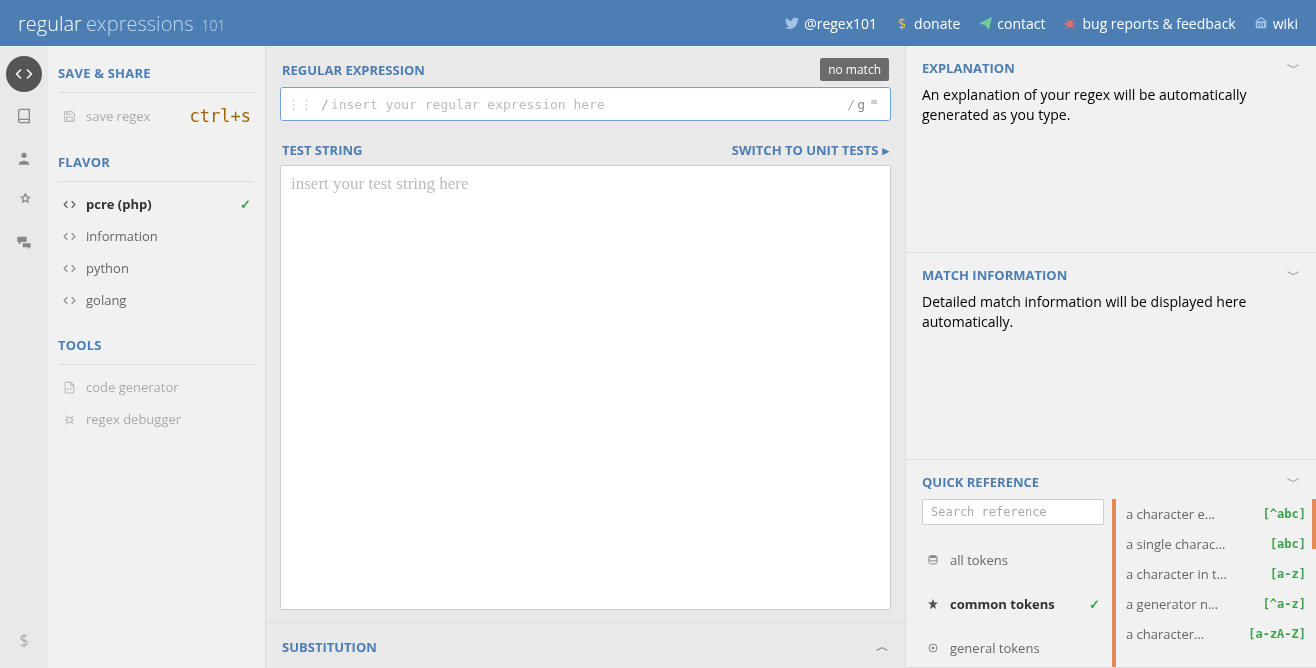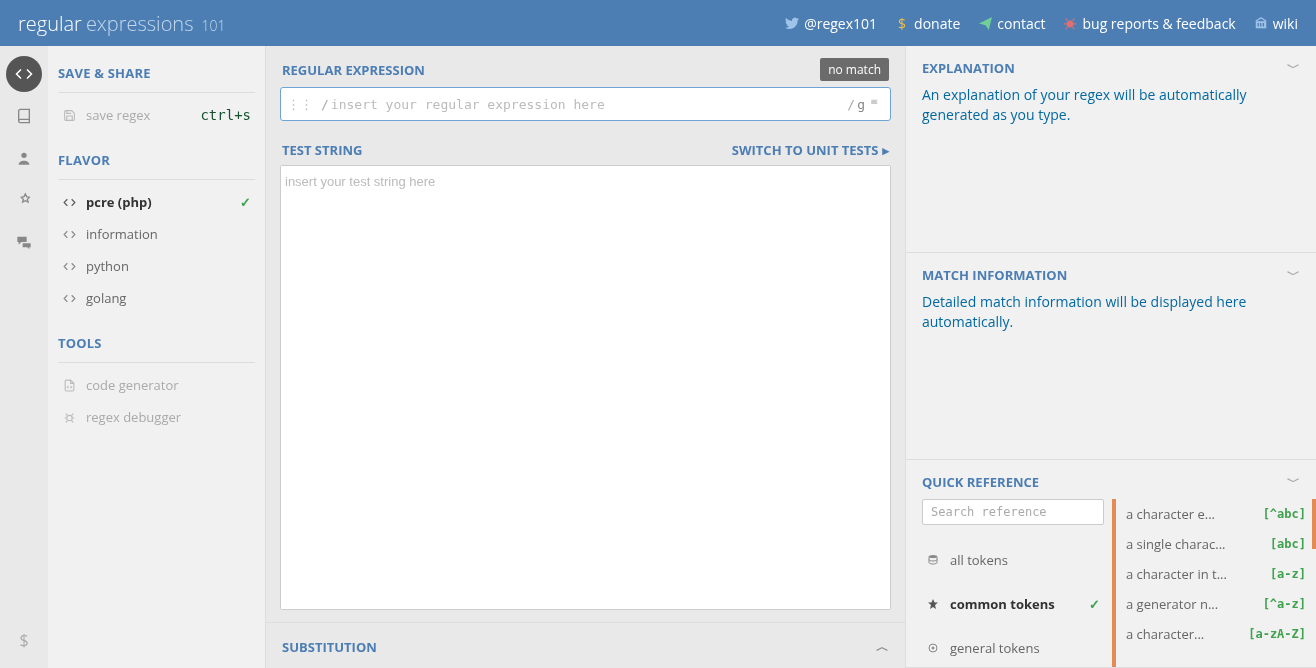--- a/index.html
+++ b/index.html
@@ -21,49 +21,49 @@
 .icon-col .circ { width: 36px; height: 36px; border-radius: 50%; display: flex; align-items: center; justify-content: center; color: #888; cursor: pointer; }
 .icon-col .circ.active { background: #555; color: #fff; }
 .icon-col .bottom { margin-top: auto; margin-bottom: 10px; }
 
 .sidebar { width: 218px; background: #f1f1f1; border-right: 1px solid #ddd; padding: 14px 10px; overflow-y: auto; }
 .side-h { color: #4c7eb4; font-weight: 700; font-size: 13px; padding: 4px 0 8px 0; letter-spacing: 0.2px; }
 .hr { border: 0; border-top: 1px solid #ddd; margin: 2px 0 6px 0; }
 .side-item { display: flex; align-items: center; gap: 10px; padding: 7px 4px; color: #666; cursor: pointer; position: relative; }
 .side-item.sel { color: #333; font-weight: 700; }
 .side-item .chk { margin-left: auto; color: #3fa24f; font-weight: 700; }
-.side-item .kbd { margin-left: auto; font-family: monospace; color: #14532d; font-size: 14px;}
+.side-item .kbd { margin-left: auto; font-family: monospace; color: #a16207; font-size: 17px;}
 .side-item.disabled { color: #aaa; }
 .side-spacer { height: 16px; }
 
 .center { flex: 1; display: flex; flex-direction: column; background: #e9e9e9; padding: 0; border-right: 1px solid #ddd; }
 .sec-hdr { display: flex; align-items: center; padding: 12px 16px 6px 16px; }
 .sec-hdr .t { color: #4c7eb4; font-weight: 700; font-size: 13px; }
 .sec-hdr .badge { margin-left: auto; background: #6b6b6b; color: #fff; padding: 3px 8px; border-radius: 2px; font-size: 12px; }
 .sec-hdr .switch { margin-left:auto; color:#4c7eb4; font-weight:700; font-size:13px; cursor:pointer; display:flex; align-items:center; gap:4px;}
 .regex-wrap { margin: 0 14px 8px 14px; background:#fff; border:1px solid #6fa3d4; border-radius:3px; display:flex; align-items:center; height:34px; font-family: monospace; font-size:13px; }
 .rx-handle{ color:#bbb; padding:0 6px; cursor:move;}
 .rx-delim{ color:#aaa; padding:0 2px;}
 .rx-input{ flex:1; border:0; outline:0; font-family:monospace; font-size:13px; color:#333; }
 .rx-input::placeholder{color:#bbb;}
 .rx-flag-g{ color:#888; padding-right:4px;}
 .rx-flagicon{ color:#ccc; padding-right:8px; cursor:pointer;}
 
 .test-area{ margin:0 14px; background:#fff; border:1px solid #ccc; border-radius:2px; flex:1; }
-.test-area textarea{ width:100%; height:100%; border:0; outline:0; resize:none; padding:8px 4px; font-family:Liberation Sans, sans-serif; font-size:13px; color:#333;}
+.test-area textarea{ width:100%; height:100%; border:0; outline:0; resize:none; padding:8px 10px; font-family:Liberation Serif, serif; font-size:17px; color:#333;}
 .test-area textarea::placeholder{color:#bbb;}
 
 .subst-hdr{ display:flex; align-items:center; padding:14px 16px 12px 16px; color:#4c7eb4; font-weight:700; font-size:13px; background:#e9e9e9; border-top:1px solid #ddd; margin-top:12px;}
 .subst-hdr .chev{margin-left:auto; color:#888;}
 
 .right { width: 410px; background: #f1f1f1; display:flex; flex-direction:column; }
 .panel{ border-bottom:1px solid #ddd; }
 .panel-h{ display:flex; align-items:center; padding:12px 16px 8px 16px; color:#4c7eb4; font-weight:700; font-size:13px; cursor:pointer;}
 .panel-h .chev{margin-left:auto; color:#aaa;}
-.panel-body{ padding:0 16px 16px 16px; color:#0369a1; font-size:14px; line-height:1.4;}
+.panel-body{ padding:0 16px 16px 16px; color:#000000; font-size:14px; line-height:1.4;}
 .panel.flex1{flex:1; display:flex; flex-direction:column; min-height:200px;justify-content:space-between;}
 .panel.flex1 .panel-body{flex:1;}
 
 .qr-body{ display:flex; padding:0 0 0 16px; height:168px; }
 .qr-left{ width:190px; display:flex; flex-direction:column; gap:14px; padding-right:8px;}
 .qr-search{ border:1px solid #ccc; border-radius:2px; padding:5px 8px; font-family:monospace; font-size:12px; outline:0; margin-bottom:6px;}
 .qr-search::placeholder{color:#aaa;}
 .qr-cat{ display:flex; align-items:center; gap:10px; padding:6px 4px; color:#666; cursor:pointer;}
 .qr-cat.sel{ color:#333; font-weight:700;}
 .qr-cat .chk{margin-left:auto; color:#3fa24f; font-weight:700;}

